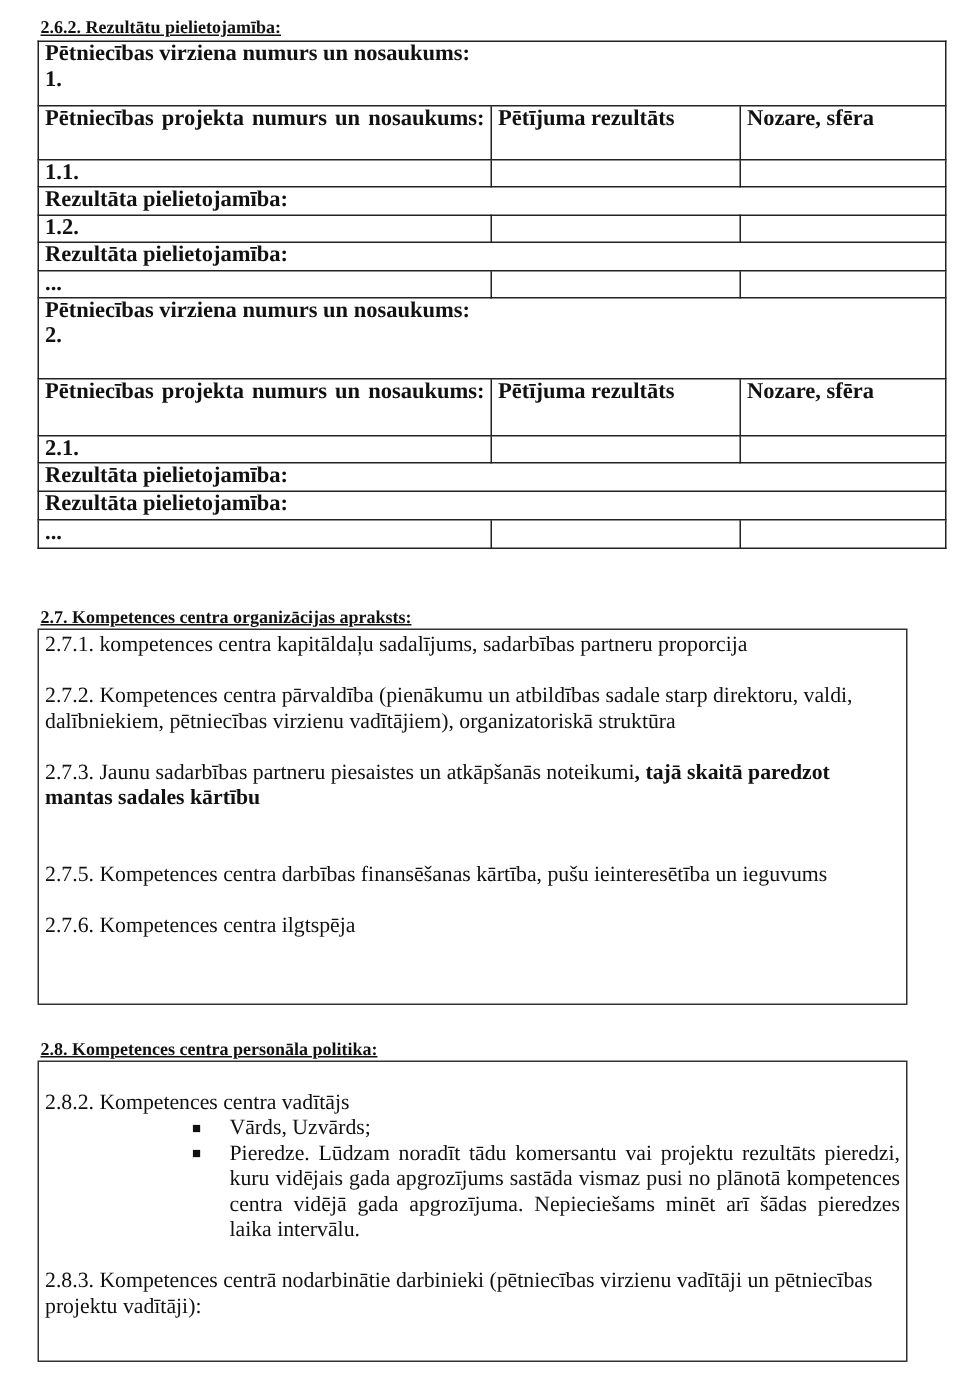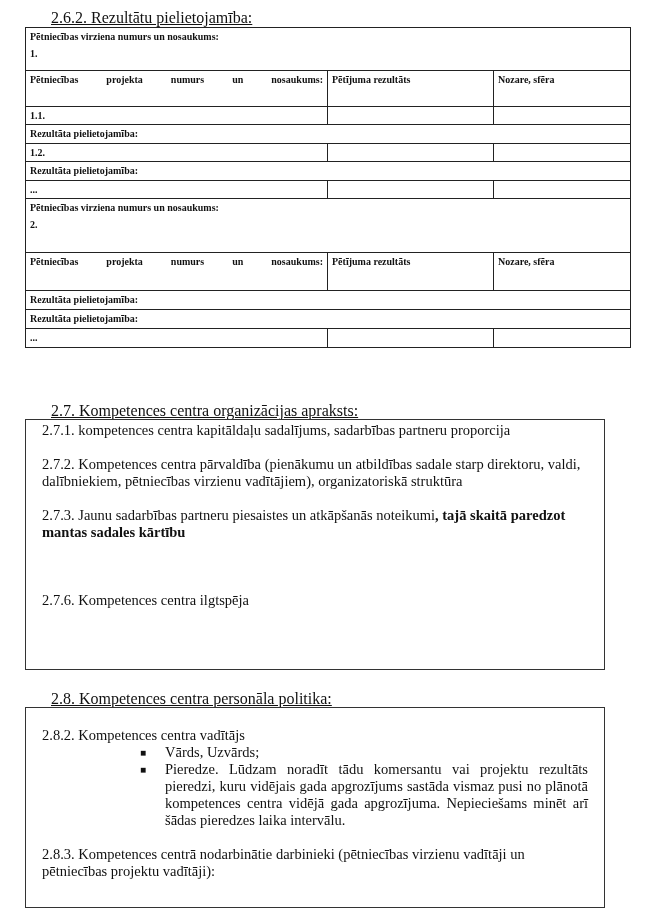--- a/index.html
+++ b/index.html
@@ -1,27 +1,27 @@
 <!DOCTYPE html>
 <html><head>
 <meta charset="utf-8">
 <style>
   html, body { margin:0; padding:0; background:#ffffff; }
   body { width:645px; height:915px; position:relative; overflow:hidden;
          font-family:"Liberation Serif", serif; color:#111; font-size:14.5px; }
   .abs { position:absolute; }
-  .hdr { font-weight:normal; font-size:16px; line-height:16px;margin-left:24px; }
+  .hdr { font-weight:bold; font-size:12px; line-height:16px; }
   table.grid { position:absolute; left:25px; top:27px; width:605px; border-collapse:collapse; table-layout:fixed; }
-  table.grid td { border:1.5px solid #222; padding:0 4px; vertical-align:top; font-weight:bold; font-size:10px; line-height:17px; }
+  table.grid td { border:1.5px solid #222; padding:0 4px; vertical-align:top; font-weight:bold; font-size:15px; line-height:17px; }
   table.grid col.c1 { width:302px; }
   table.grid col.c2 { width:166px; }
   table.grid col.c3 { width:137px; }
   .just { text-align:justify; text-align-last:justify; }
   .center { text-align:left; }
-  .box { position:absolute; left:25px; width:580px; border:1.5px solid #333; padding:2px 16px; box-sizing:border-box; line-height:17px; font-size:14.5px; }
+  .box { position:absolute; left:25px; width:580px; border:1.5px solid #333; padding:2px 4px; box-sizing:border-box; line-height:17px; font-size:14.5px; }
   .box p { margin:0; }
   .gap { height:17px; }
   .bullets { margin:0; padding:0 0 0 123px; list-style:none; }
   .bullets li { position:relative; padding-left:0; text-align:justify; }
   .bullets .bul { position:absolute; left:-25px; top:0; font-size:10px; line-height:17px; }
 </style>
 </head>
 <body>
 
 <div class="abs hdr" style="left:27px; top:10px; text-decoration:underline;">2.6.2. Rezultātu pielietojamība:</div>
@@ -71,20 +71,25 @@
     <td colspan="3">
       <div>Pētniecības virziena numurs un nosaukums:</div>
       <div>2.</div>
     </td>
   </tr>
   <tr style="height:38px;">
     <td class="just">Pētniecības projekta numurs un nosaukums:</td>
     <td>Pētījuma rezultāts</td>
     <td>Nozare, sfēra</td>
   </tr>
+  <tr style="height:18px;">
+    <td>2.1.</td>
+    <td></td>
+    <td></td>
+  </tr>
   <tr style="height:19px;">
     <td colspan="3" class="center">Rezultāta pielietojamība:</td>
   </tr>
   <tr style="height:19px;">
     <td colspan="3" class="center">Rezultāta pielietojamība:</td>
   </tr>
   <tr style="height:19px;">
     <td>...</td>
     <td></td>
     <td></td>
@@ -94,20 +99,21 @@
 
 <div class="abs hdr" style="left:27px; top:403px; text-decoration:underline;">2.7. Kompetences centra organizācijas apraksts:</div>
 <div class="box" style="top:419px; height:251px;">
   <p>2.7.1. kompetences centra kapitāldaļu sadalījums, sadarbības partneru proporcija</p>
   <div class="gap"></div>
   <p>2.7.2. Kompetences centra pārvaldība (pienākumu un atbildības sadale starp direktoru, valdi, dalībniekiem, pētniecības virzienu vadītājiem), organizatoriskā struktūra</p>
   <div class="gap"></div>
   <p><span>2.7.3. Jaunu sadarbības partneru piesaistes un atkāpšanās noteikumi</span><b>, tajā skaitā paredzot mantas sadales kārtību</b></p>
   <div class="gap"></div>
   <div class="gap"></div>
+  <p>2.7.5. Kompetences centra darbības finansēšanas kārtība, pušu ieinteresētība un ieguvums</p>
   <div class="gap"></div>
   <p>2.7.6. Kompetences centra ilgtspēja</p>
 </div>
 
 <div class="abs hdr" style="left:27px; top:691px; text-decoration:underline;">2.8. Kompetences centra personāla politika:</div>
 <div class="box" style="top:707px; height:201px;">
   <div class="gap"></div>
   <p>2.8.2. Kompetences centra vadītājs</p>
   <ul class="bullets">
     <li><span class="bul">■</span><span>Vārds, Uzvārds;</span></li>

